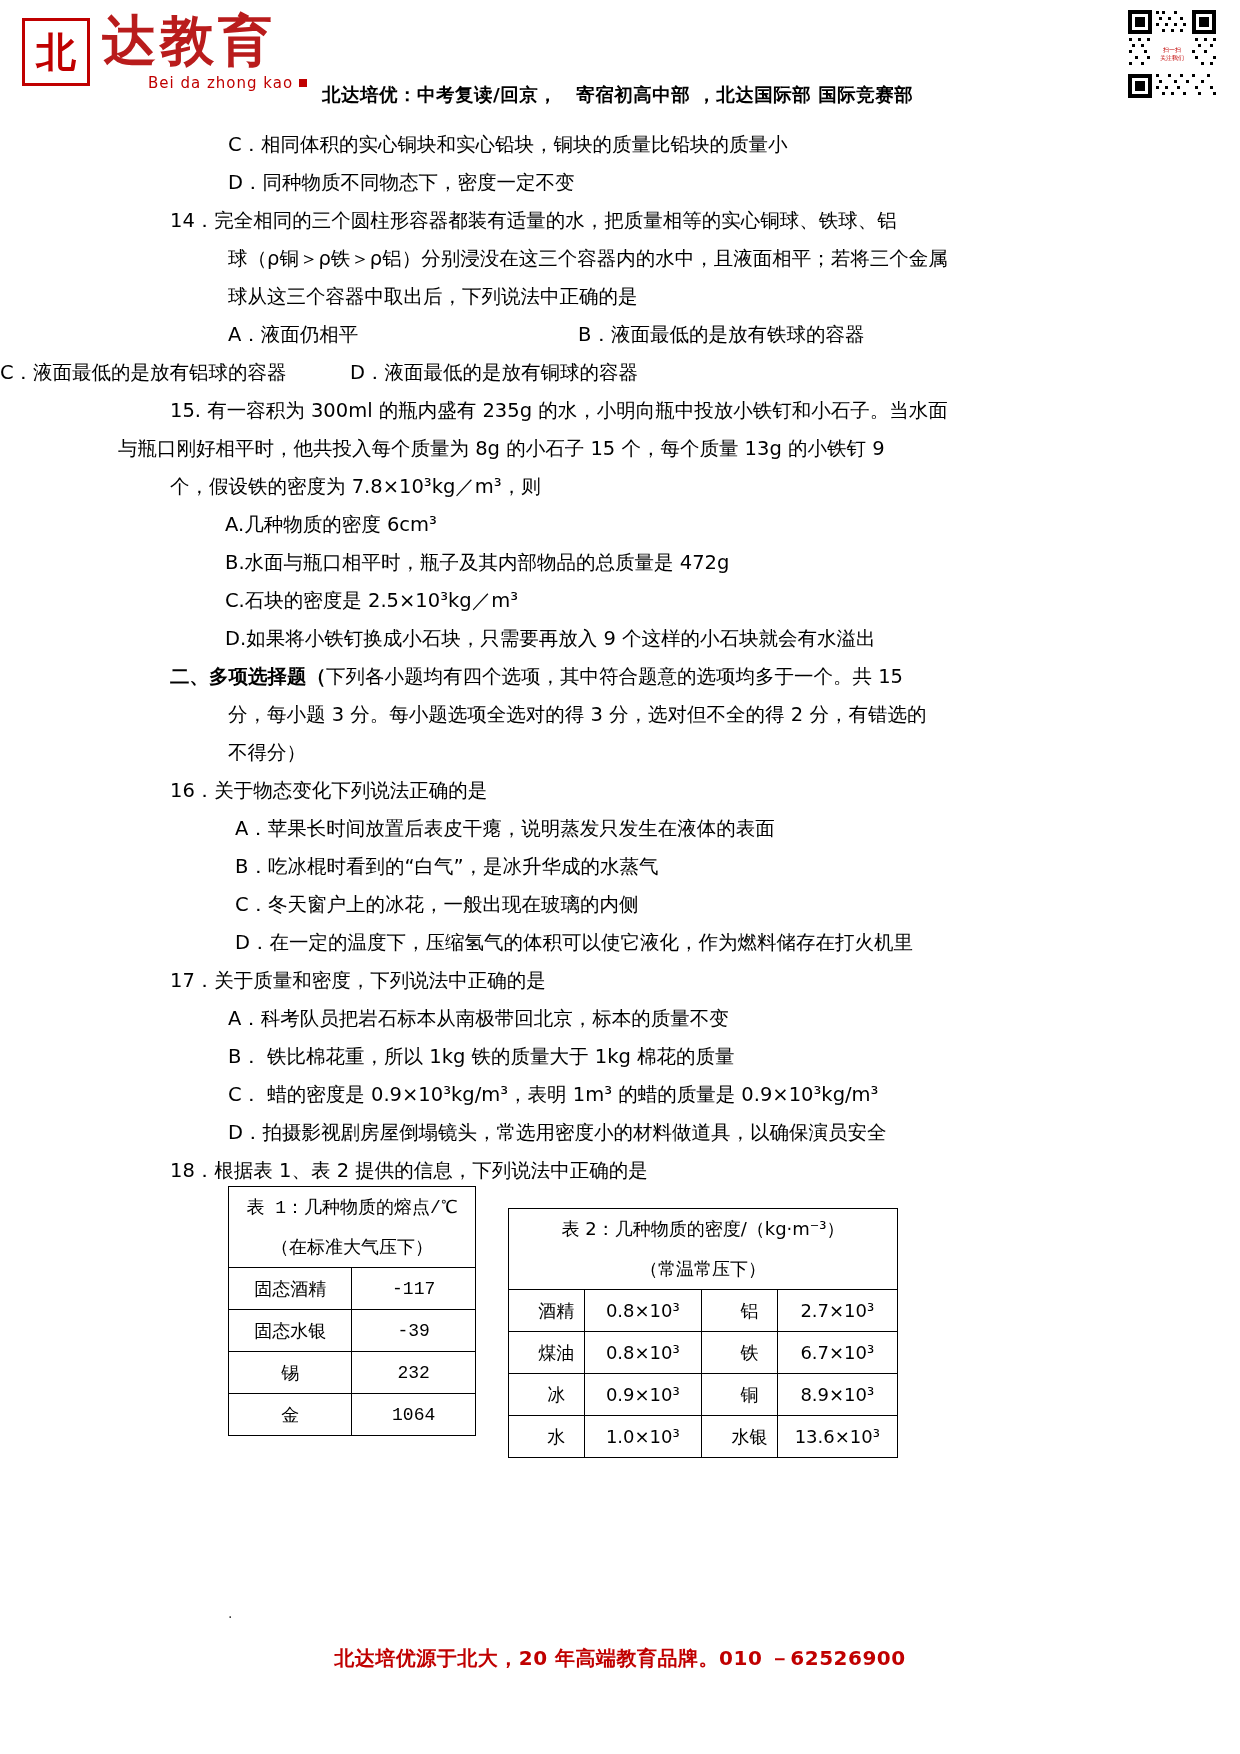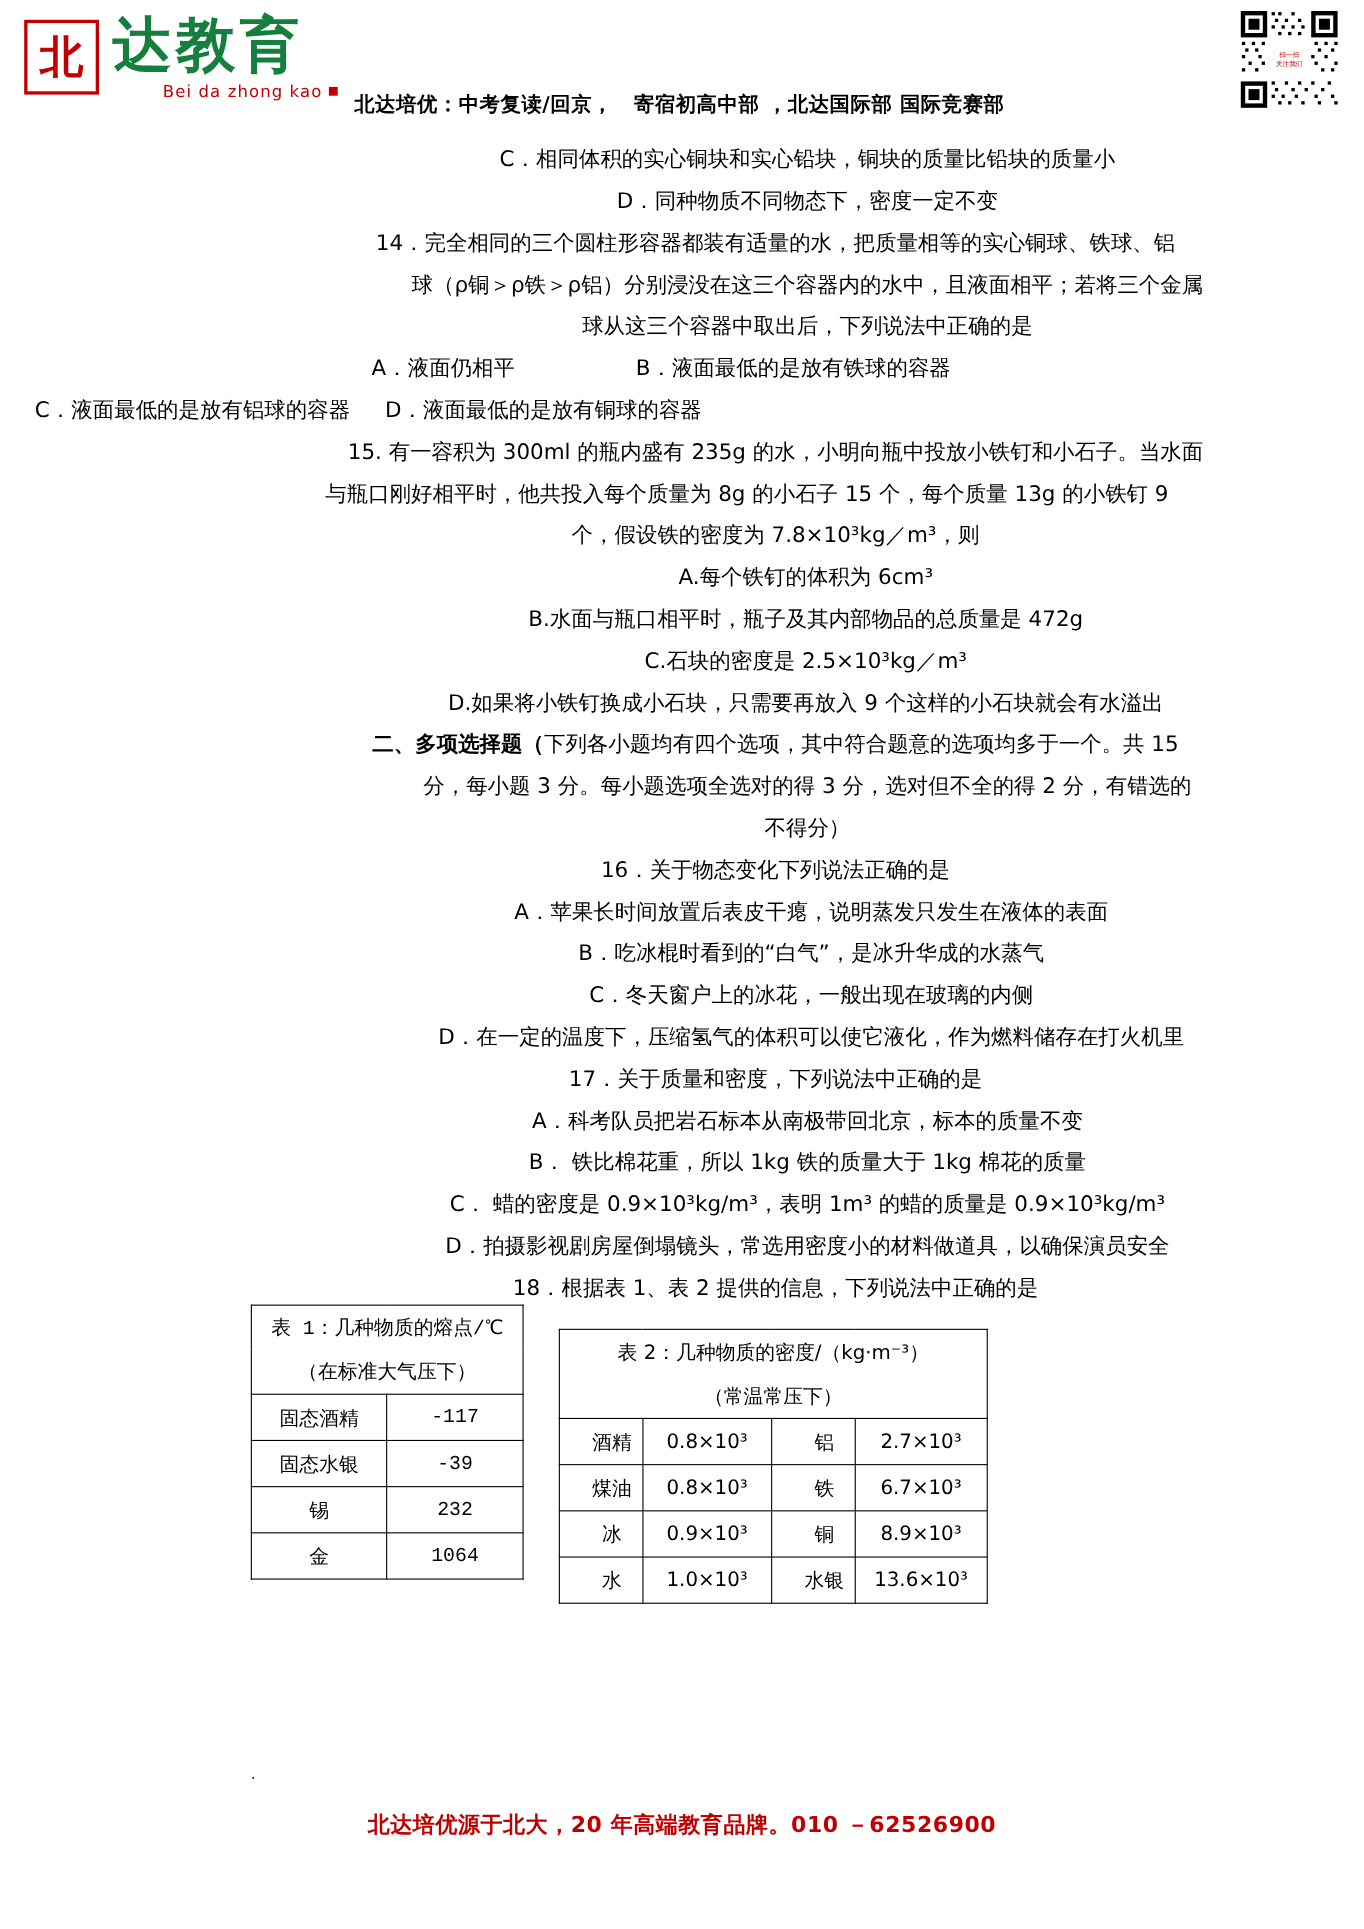--- a/index.html
+++ b/index.html
@@ -47,21 +47,21 @@
     align-items: center;
     justify-content: center;
     font-family: "DejaVu Sans", sans-serif;
     line-height: 1;
     margin-top: 4px;
   }
   .logo-text {
     margin-left: 12px;
   }
   .logo-cn {
-    color: #15803d;
+    color: #b91c1c;
     font-size: 54px;
     font-weight: bold;
     letter-spacing: 4px;
     line-height: 1;
     font-family: "DejaVu Sans", sans-serif;
   }
   .logo-en {
     color: #c00000;
     font-size: 15px;
     letter-spacing: 1px;
@@ -99,21 +99,20 @@
     position: absolute;
     top: 126px;
     left: 0;
     width: 1240px;
   }
   .line {
     font-size: 19.5px;
     line-height: 38px;
     font-family: "DejaVu Sans", "Liberation Sans", sans-serif;
     white-space: nowrap;
-    text-align: center;
   }
   .indent-opt { margin-left: 228px; }
   .bold { font-weight: bold; }
 
   .two-col {
     display: flex;
   }
   .two-col .c1 { width: 350px; }
 
   
@@ -283,21 +282,21 @@
     </div>
     <div class="line two-col" style="">
       <span class="c1">C．液面最低的是放有铝球的容器</span>
       <span>D．液面最低的是放有铜球的容器</span>
     </div>
 
     <div class="line" style="margin-left:170px;"><span>15.</span>&nbsp;<span>有一容积为 300ml 的瓶内盛有 235g 的水，小明向瓶中投放小铁钉和小石子。当水面</span></div>
     <div class="line" style="margin-left:118px;">与瓶口刚好相平时，他共投入每个质量为 8g 的小石子 15 个，每个质量 13g 的小铁钉 9</div>
     <div class="line" style="margin-left:170px;">个，假设铁的密度为 7.8×10³kg／m³，则</div>
 
-    <div class="line" style="margin-left:225px;">A.每个铁钉的体积为 6cm³</div>
+    <div class="line" style="margin-left:225px;">A.几种物质的密度 6cm³</div>
     <div class="line" style="margin-left:225px;">B.水面与瓶口相平时，瓶子及其内部物品的总质量是 472g</div>
     <div class="line" style="margin-left:225px;">C.石块的密度是 2.5×10³kg／m³</div>
     <div class="line" style="margin-left:225px;">D.如果将小铁钉换成小石块，只需要再放入 9 个这样的小石块就会有水溢出</div>
 
     <div class="line" style="margin-left:170px;"><span class="bold">二、多项选择题（</span><span>下列各小题均有四个选项，其中符合题意的选项均多于一个。共 15</span></div>
     <div class="line" style="margin-left:228px;">分，每小题 3 分。每小题选项全选对的得 3 分，选对但不全的得 2 分，有错选的</div>
     <div class="line" style="margin-left:228px;">不得分）</div>
 
     <div class="line" style="margin-left:170px;"><span>16．</span><span>关于物态变化下列说法正确的是</span></div>
     <div class="line" style="margin-left:235px;">A．苹果长时间放置后表皮干瘪，说明蒸发只发生在液体的表面</div>

